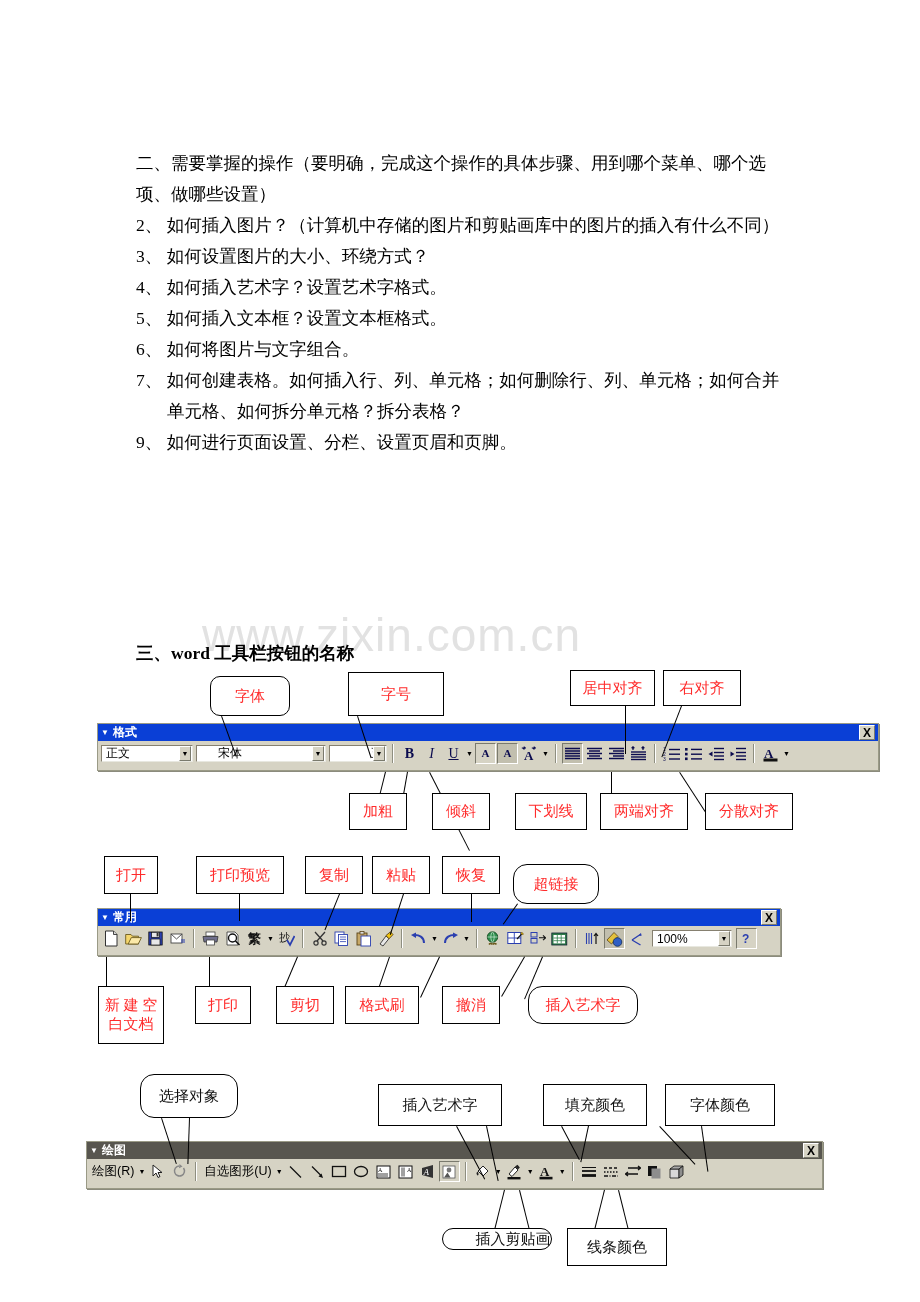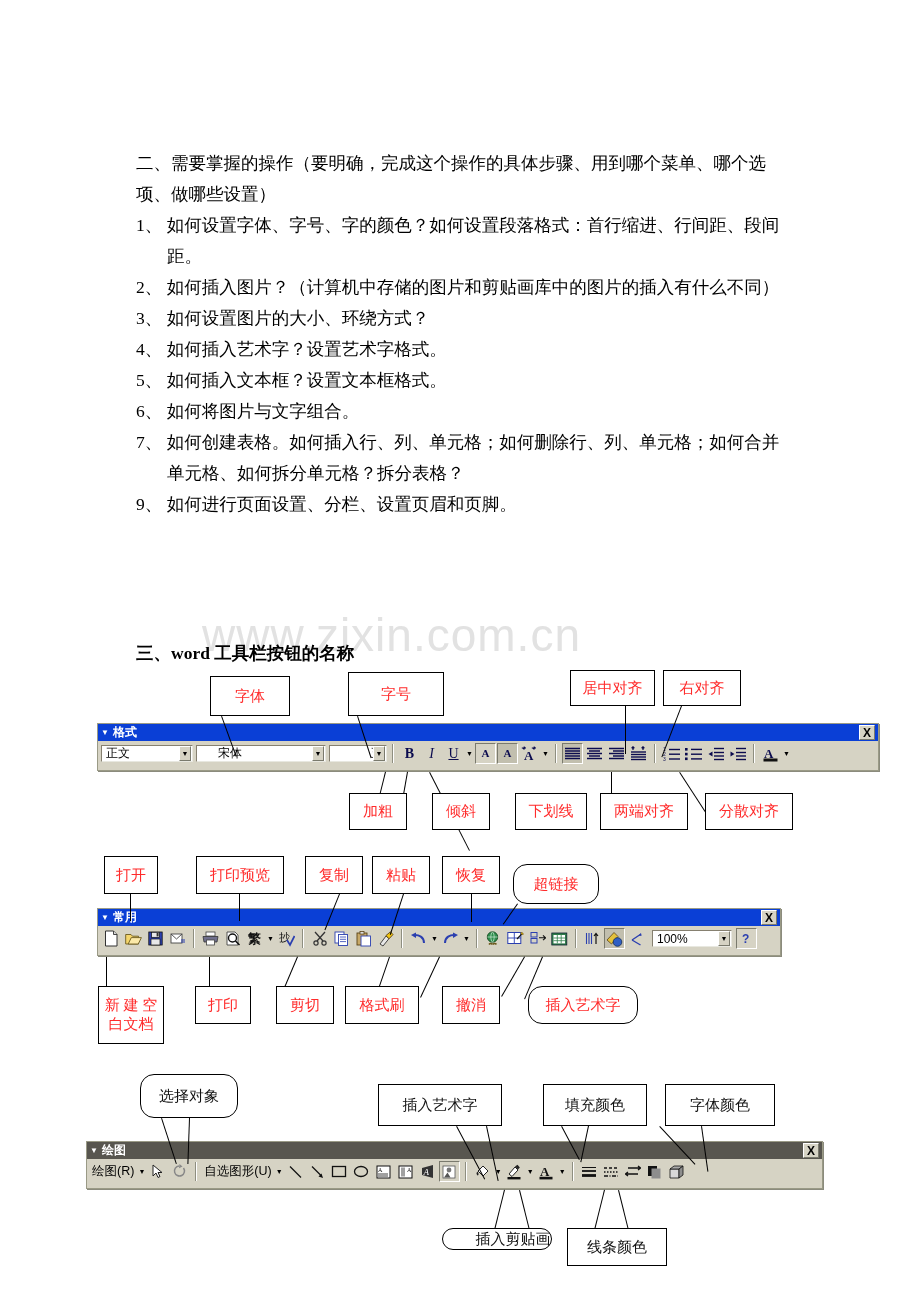--- a/index.html
+++ b/index.html
@@ -168,33 +168,32 @@
 </style>
 </head>
 <body>
 
 <div class="page">
 
   <div class="watermark">www.zixin.com.cn</div>
 
   <div class="doc-text">
     <p class="para">二、需要掌握的操作（要明确，完成这个操作的具体步骤、用到哪个菜单、哪个选项、做哪些设置）</p>
-    <p class="para hang">1、 如何设置字体、字号、字的颜色？如何设置段落格式：首行缩进、行间距、段间距。</p>
     <p class="para hang">2、 如何插入图片？（计算机中存储的图片和剪贴画库中的图片的插入有什么不同）</p>
     <p class="para hang">3、 如何设置图片的大小、环绕方式？</p>
     <p class="para hang">4、 如何插入艺术字？设置艺术字格式。</p>
     <p class="para hang">5、 如何插入文本框？设置文本框格式。</p>
     <p class="para hang">6、 如何将图片与文字组合。</p>
     <p class="para hang">7、 如何创建表格。如何插入行、列、单元格；如何删除行、列、单元格；如何合并单元格、如何拆分单元格？拆分表格？</p>
     <p class="para hang">9、 如何进行页面设置、分栏、设置页眉和页脚。</p>
   </div>
 
   <div class="sec-head-3">三、word 工具栏按钮的名称</div>
 
-  <div class="callout red" style="left:210px;top:676px;width:80px;height:40px;">字体</div>
+  <div class="callout red" style="left:210px;top:676px;width:80px;height:40px;border-radius:10px;">字体</div>
   <div class="leader" style="left:222px;top:716px;width:43px;transform:rotate(70deg);"></div>
   <div class="leader" style="left:258px;top:716px;width:37px;transform:rotate(-103deg);"></div>
 
   <div class="callout red" style="left:348px;top:672px;width:96px;height:44px;">字号</div>
   <div class="leader" style="left:358px;top:716px;width:44px;transform:rotate(72deg);"></div>
   <div class="leader" style="left:388px;top:716px;width:42px;transform:rotate(-112deg);"></div>
 
   <div class="callout red" style="left:570px;top:670px;width:85px;height:36px;">居中对齐</div>
   <div class="leader" style="left:626px;top:706px;width:48px;transform:rotate(90deg);"></div>
 

